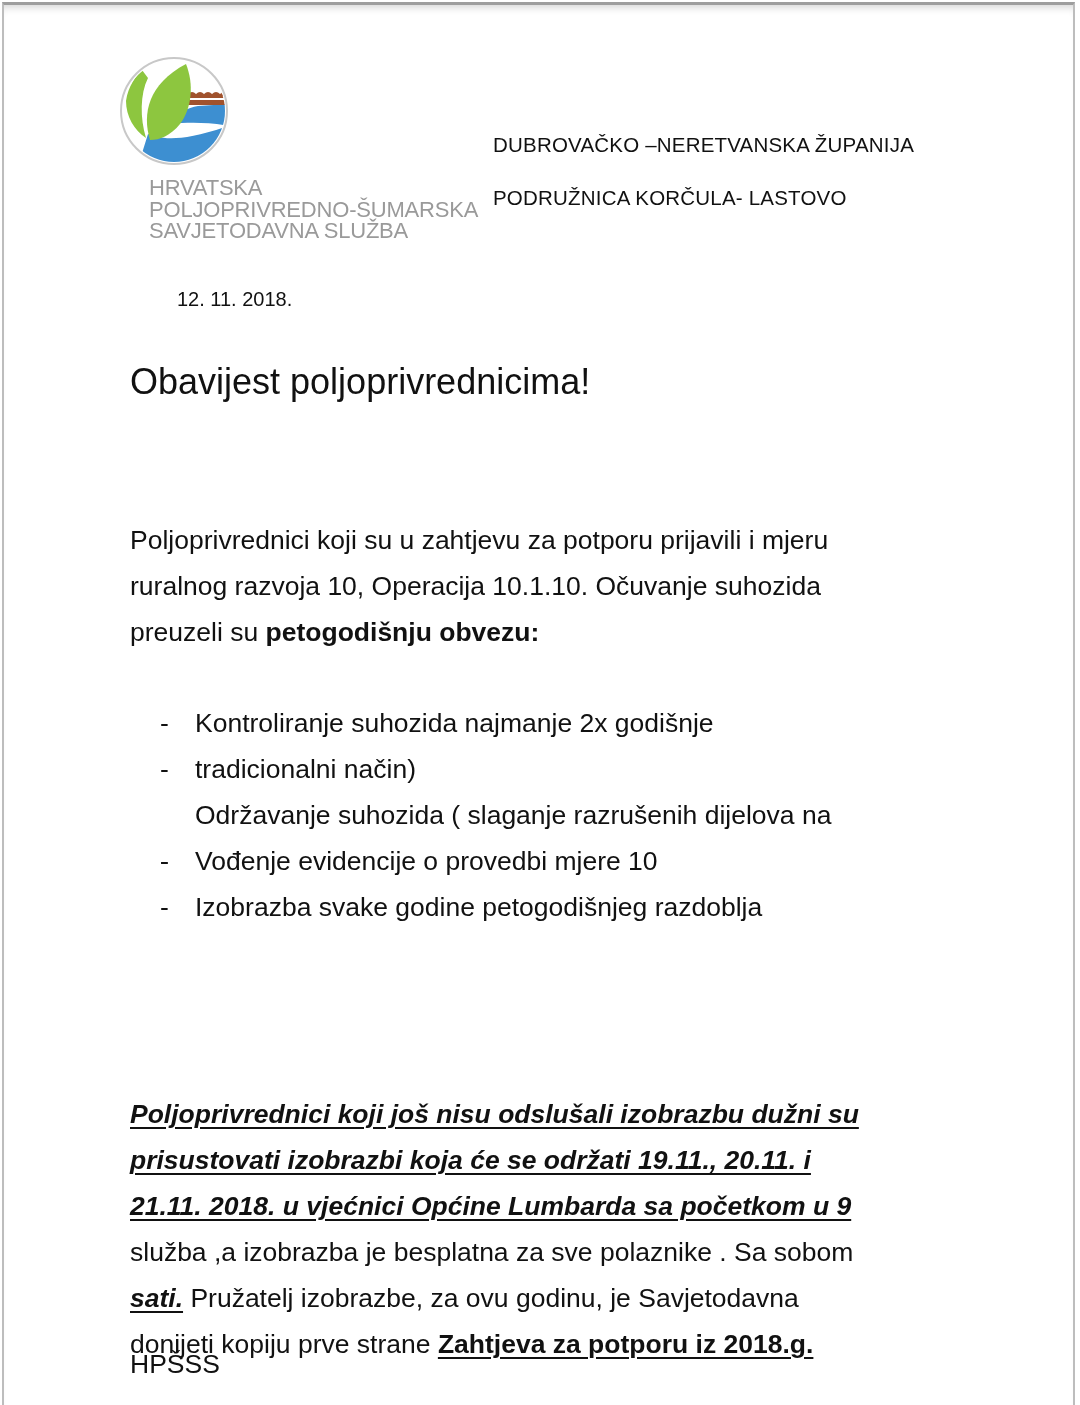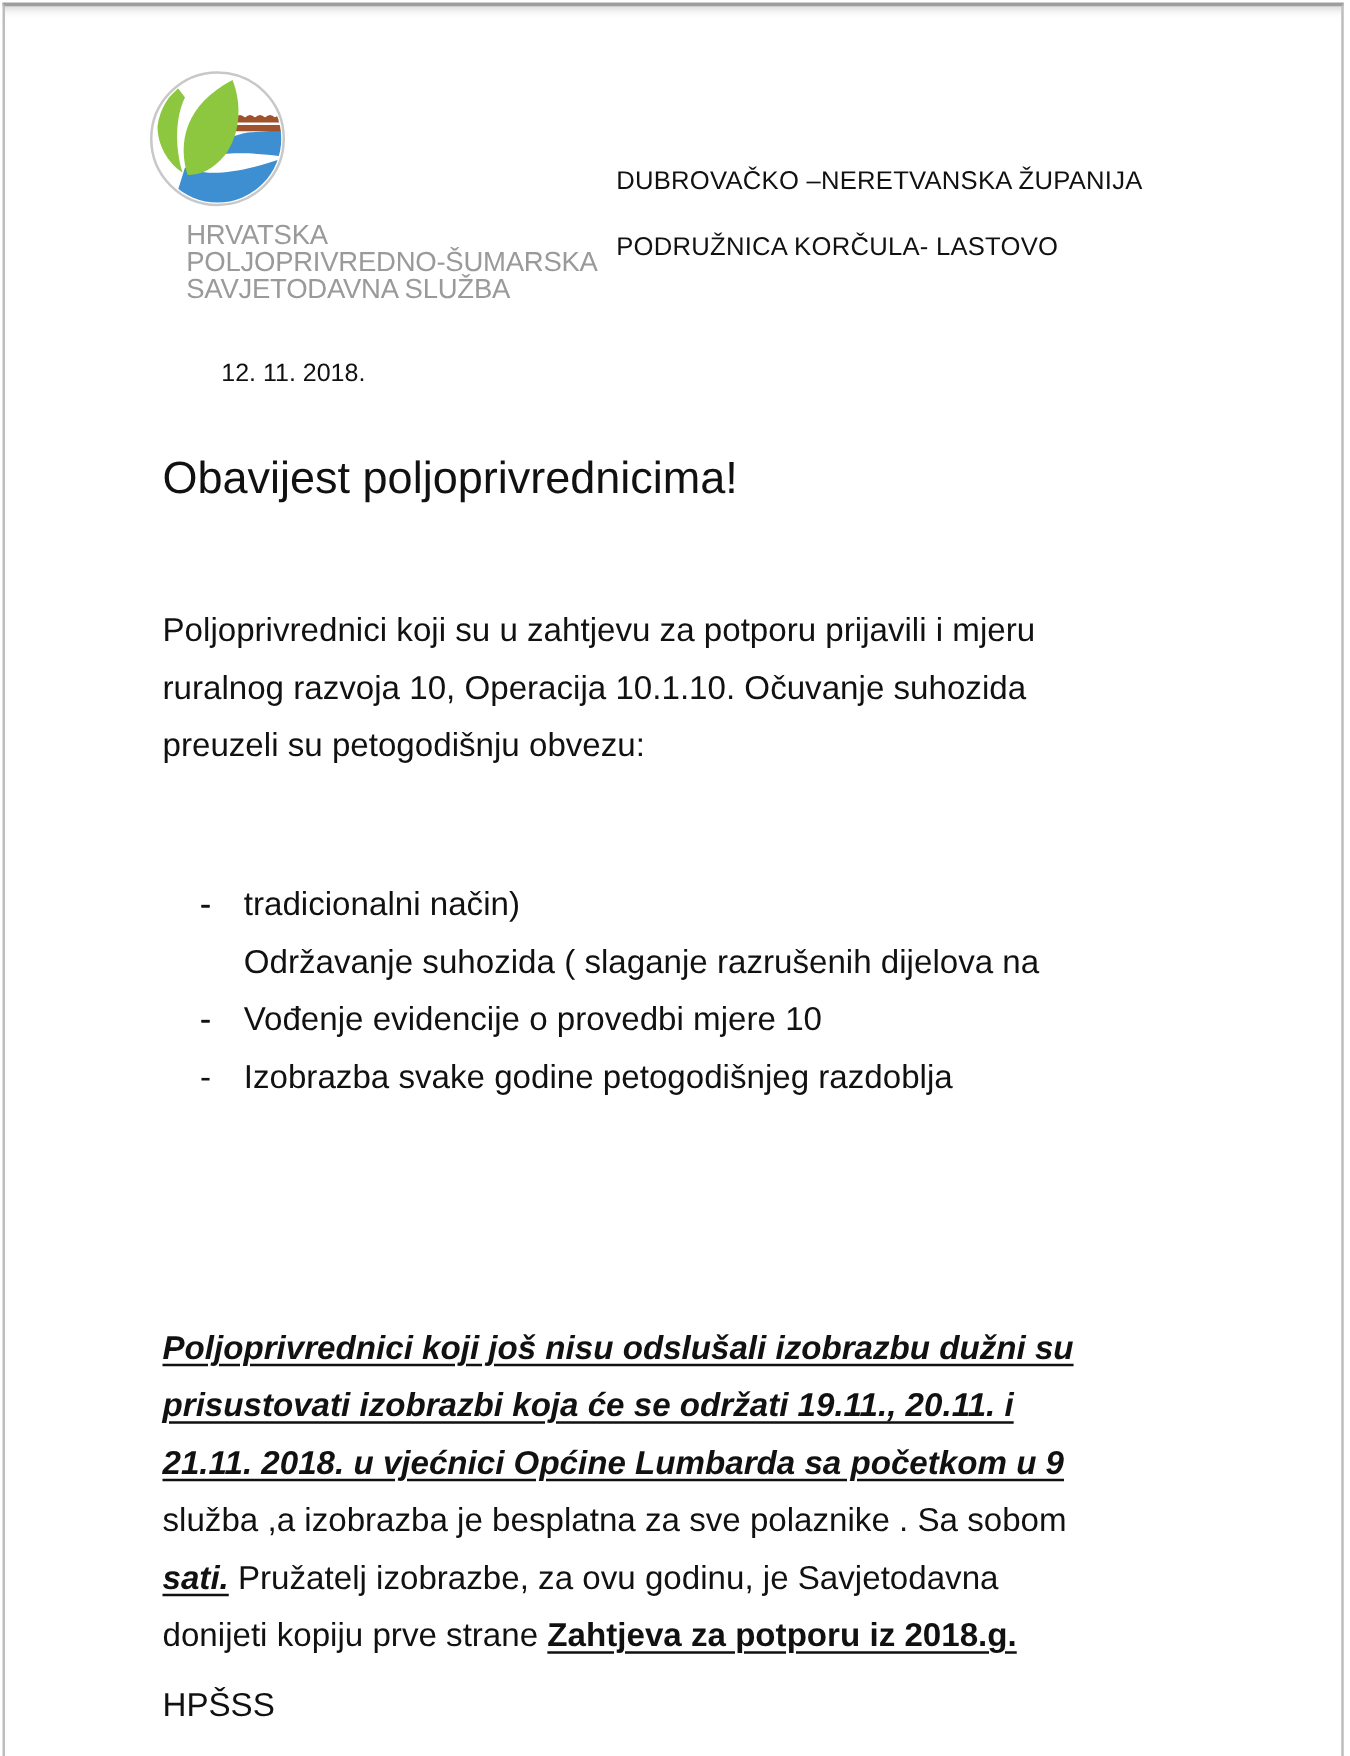--- a/index.html
+++ b/index.html
@@ -68,23 +68,24 @@
       font-size: 36px;
       white-space: nowrap;
       margin-top: 15px;
     }
     .para {
       position: absolute;
       left: 130px;
       font-size: 26.5px;
       line-height: 46px;
       white-space: nowrap;
+      margin-top: 36px;
     }
     .intro { top: 481px; }
-    .b { font-weight: normal; }
+    .b { font-weight: bold; }
     .list {
       position: absolute;
       left: 160px;
       top: 700px;
       margin: 0;
       padding: 0;
       list-style: none;
       font-size: 26.5px;
       line-height: 46px;
     }
@@ -162,20 +163,21 @@
 
 <div class="para intro">
   <div>Poljoprivrednici koji su u zahtjevu za potporu prijavili i mjeru</div>
   <div>ruralnog razvoja 10,  Operacija 10.1.10. Očuvanje suhozida</div>
   <div><span>preuzeli su </span><span class="b">petogodišnju obvezu:</span></div>
 </div>
 
 <ul class="list">
   <li>
     <span class="dash">-</span>
+    <span>Kontroliranje suhozida najmanje 2x godišnje</span>
   </li>
   <li>
     <span class="dash">-</span>
     <div>tradicionalni način)</div>
     <div>Održavanje suhozida ( slaganje razrušenih dijelova na</div>
   </li>
   <li>
     <span class="dash">-</span>
   </li>
   <li>

